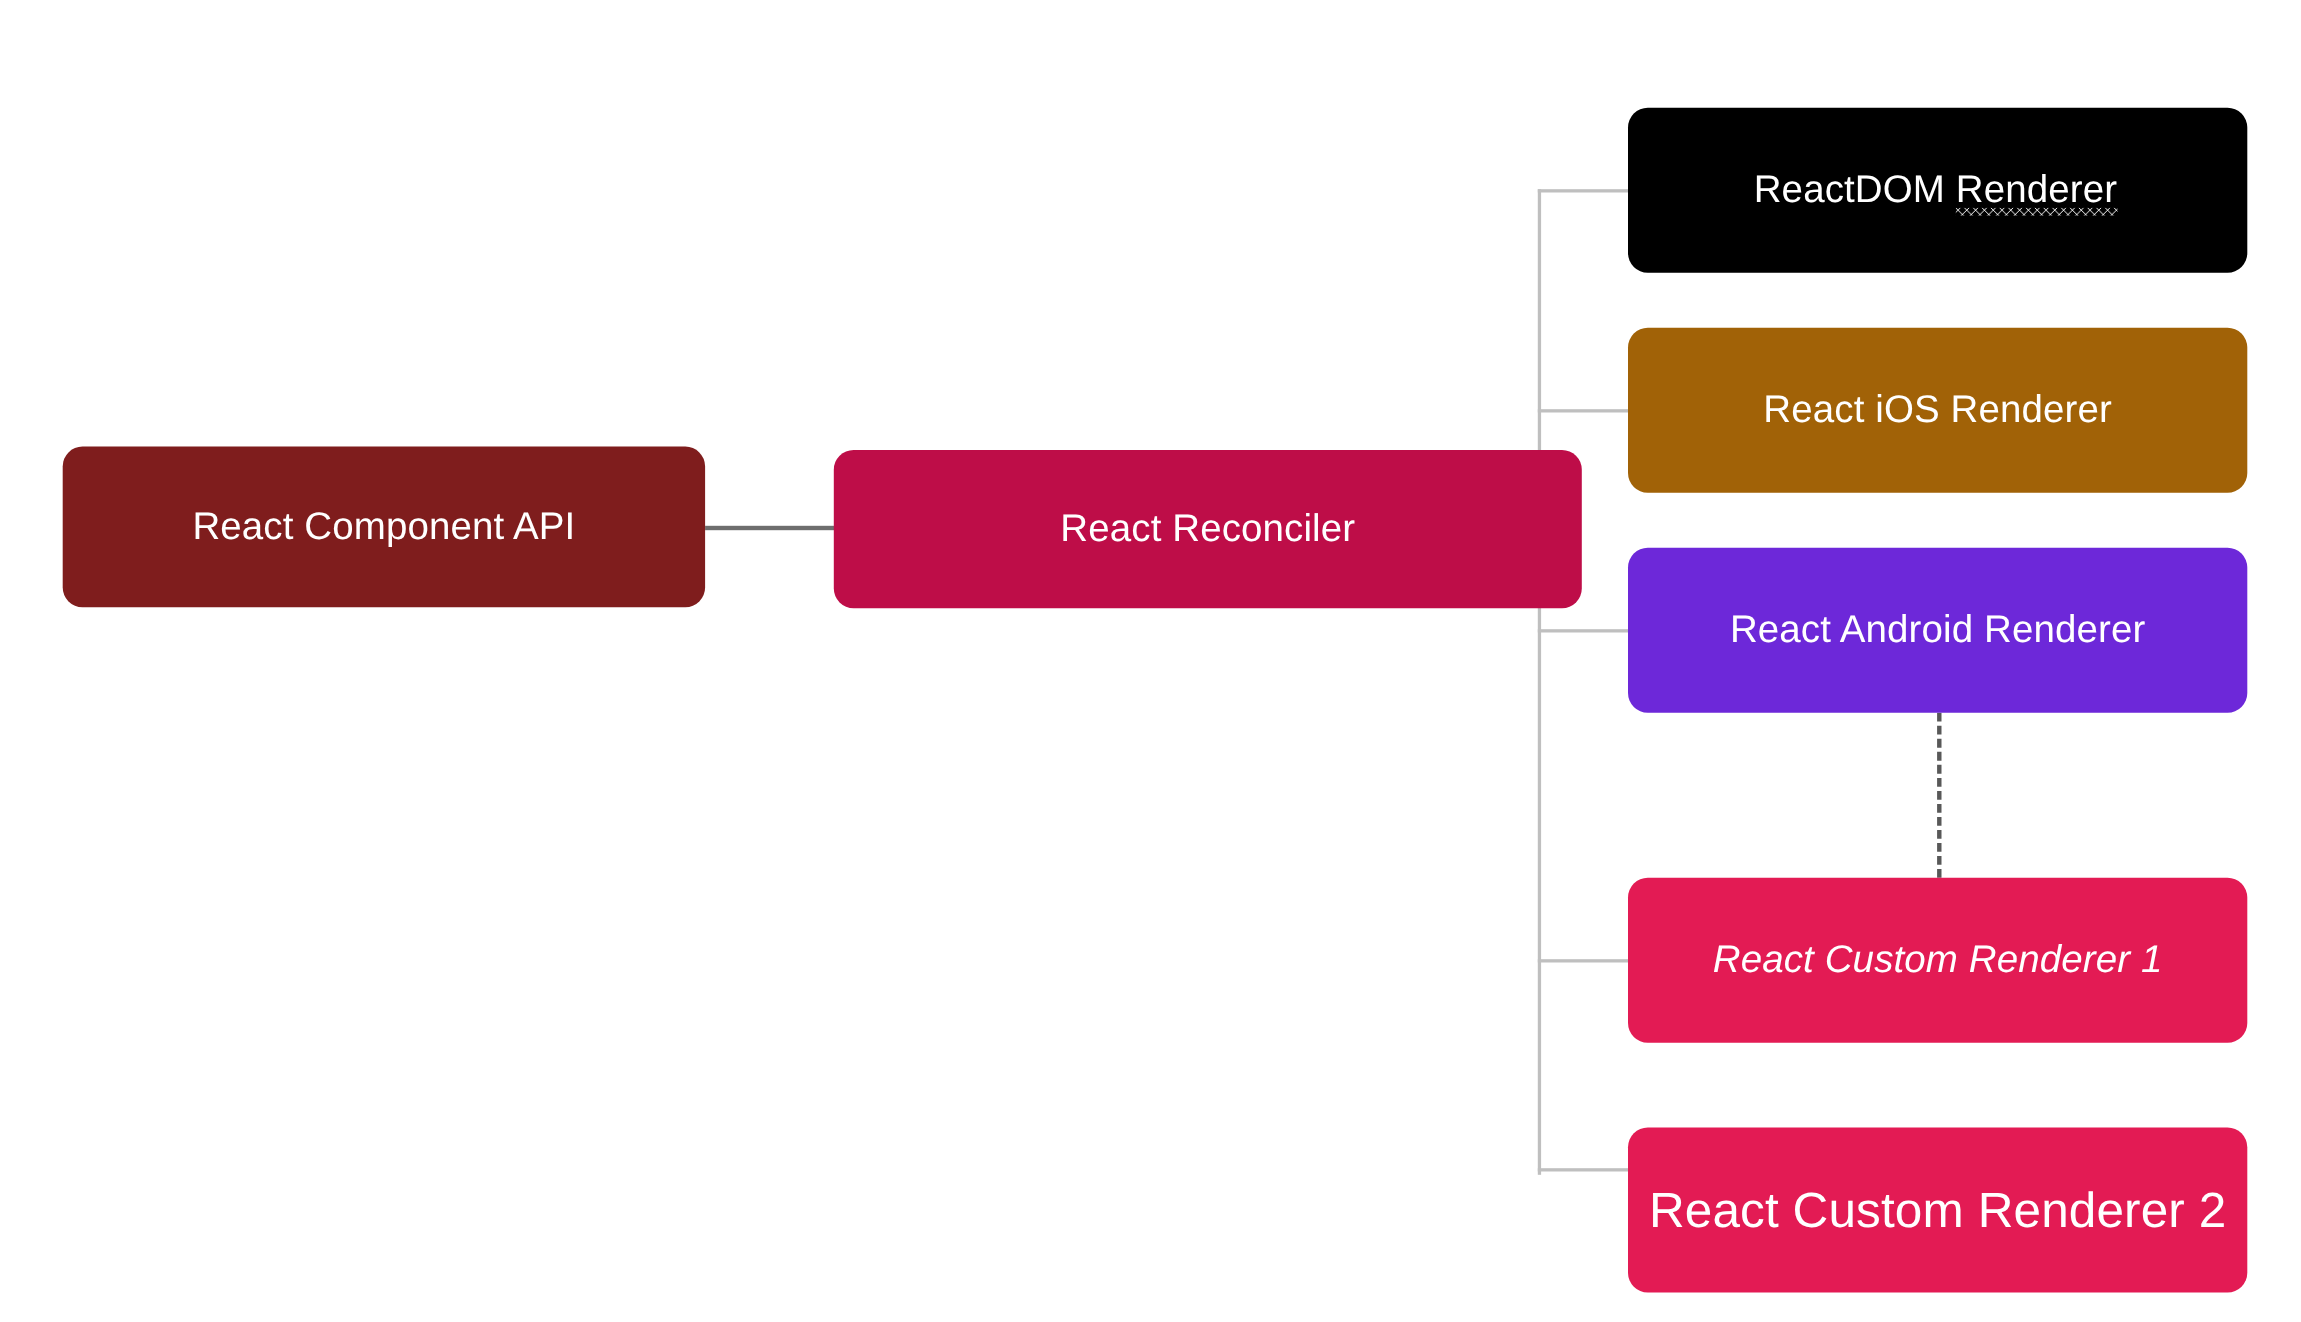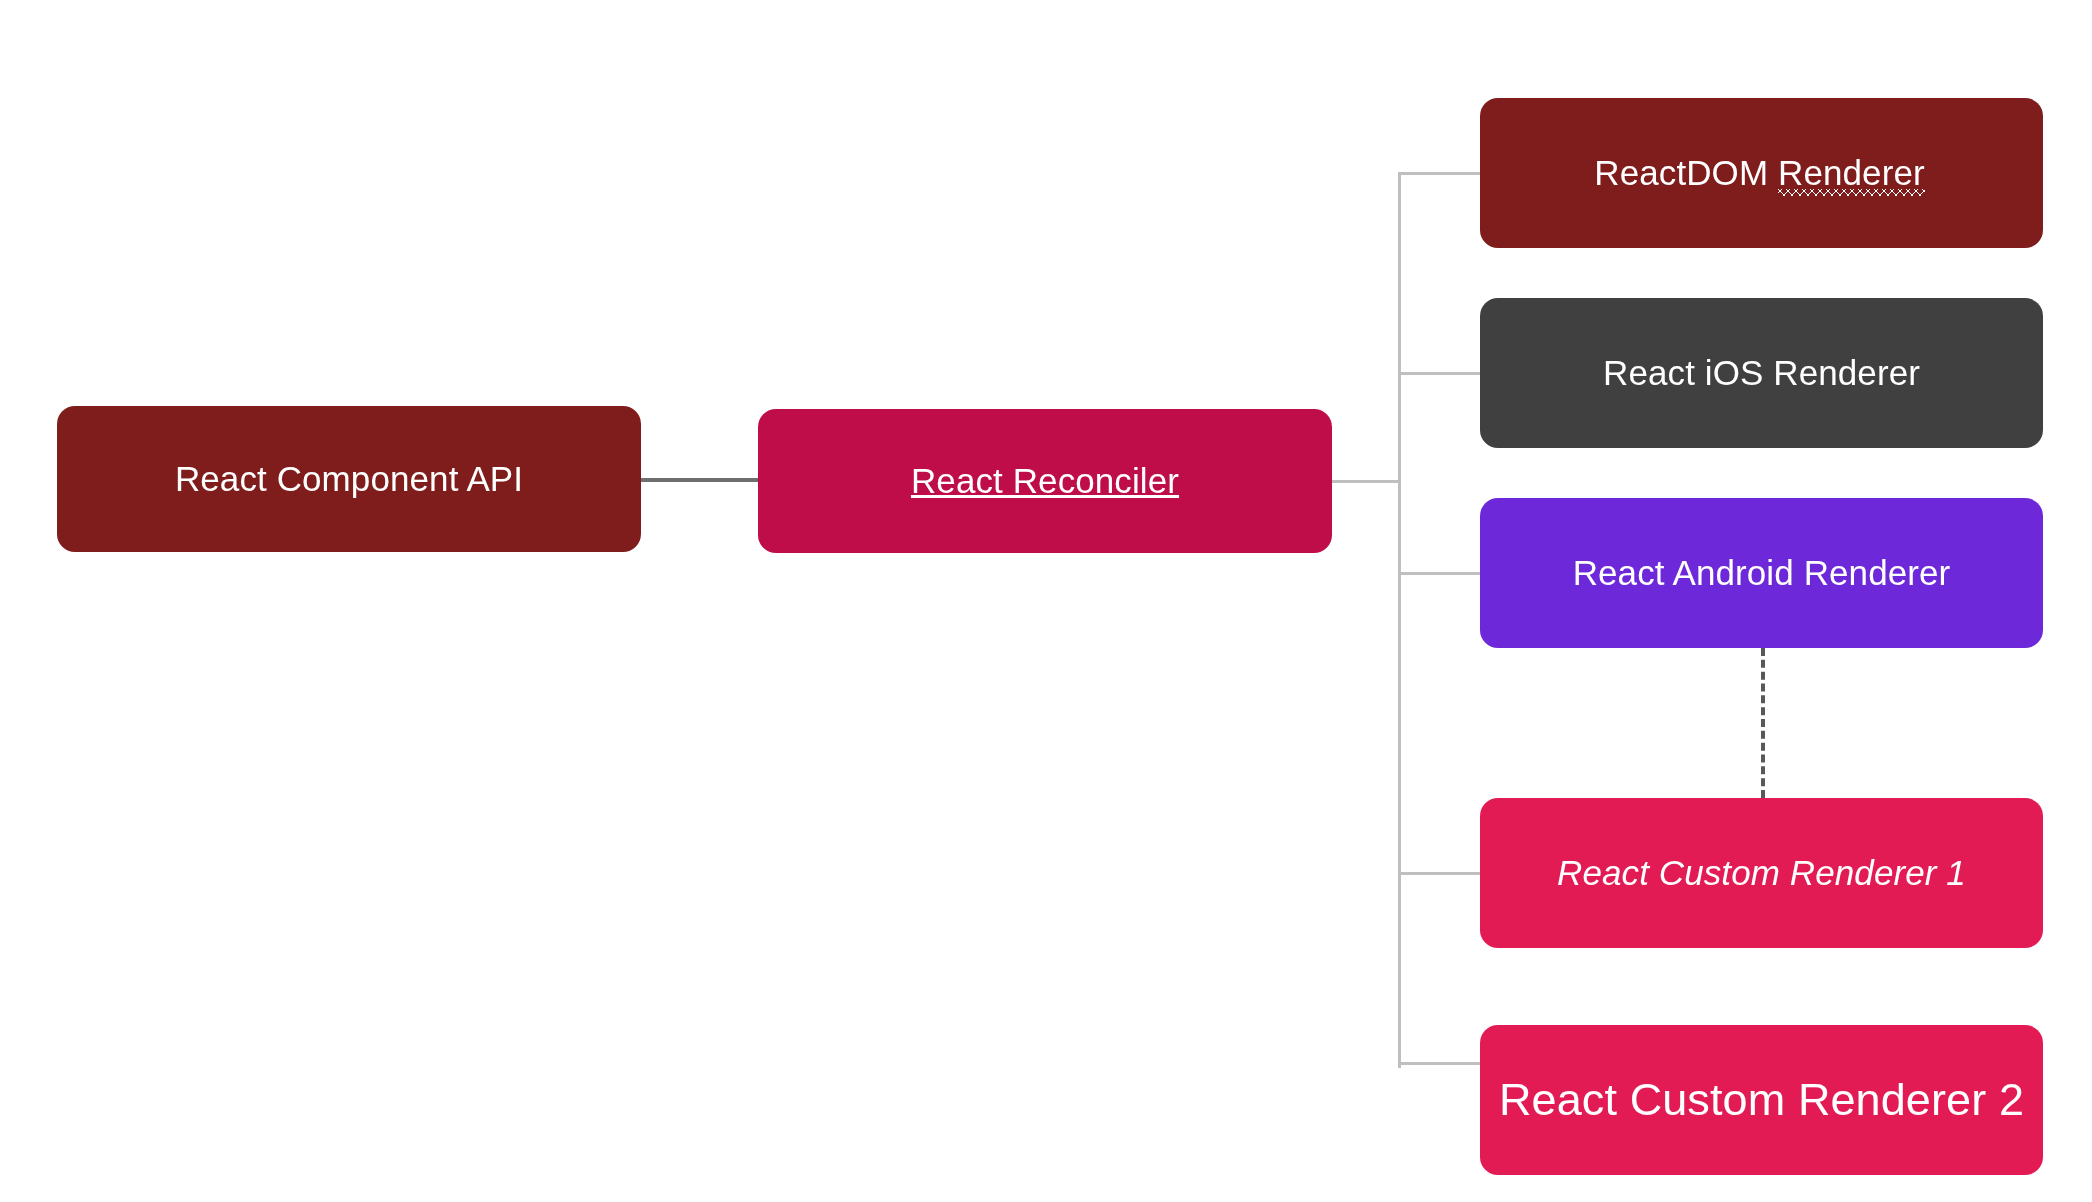--- a/index.html
+++ b/index.html
@@ -38,23 +38,22 @@
     display: inline-block;
     white-space: nowrap;
   }
 
   
   .node-api {
     left: 57px;  top: 406px;  width: 584px;  height: 146px;
     font-size: 35px;
   }
   .node-reconciler {
-    left: 758px; top: 409px;  width: 574px;  height: 144px;
+    left: 758px; top: 409px;  width: 680px;  height: 144px;
     font-size: 35px;
-    text-decoration: underline;
   }
   .node-r1 { left: 1480px; top: 98px;  width: 563px; height: 150px; font-size: 35px; }
   .node-r2 { left: 1480px; top: 298px; width: 563px; height: 150px; font-size: 35px; }
   .node-r3 { left: 1480px; top: 498px; width: 563px; height: 150px; font-size: 35px; }
   .node-r4 { left: 1480px; top: 798px; width: 563px; height: 150px; font-size: 35px; }
   .node-r5 { left: 1480px; top: 1025px; width: 563px; height: 150px; font-size: 45px; }
 
   
   .misspelled {
     position: relative;
@@ -118,25 +117,25 @@
   <div class="edge-dashed" style="left:1761px; top:648px; height:150px;"></div>
 
   <div class="node node-api" style="background:#7f1d1d;">
     <span class="node-label">React Component API</span>
   </div>
 
   <div class="node node-reconciler" style="background:#BE0D48;">
     <span class="node-label">React Reconciler</span>
   </div>
 
-  <div class="node node-r1" style="background:#7f1d1d;padding-left:14px;">
+  <div class="node node-r1" style="background:#000000;padding-left:14px;">
     <span class="node-label"><span>ReactDOM </span><span class="misspelled">Renderer</span></span>
   </div>
 
-  <div class="node node-r2" style="background:#404040;">
+  <div class="node node-r2" style="background:#a16207;">
     <span class="node-label">React iOS Renderer</span>
   </div>
 
   <div class="node node-r3" style="background:#6d28d9;">
     <span class="node-label">React Android Renderer</span>
   </div>
 
   <div class="node node-r4" style="background:#E31B54;font-style:italic;">
     <span class="node-label">React Custom Renderer 1</span>
   </div>

